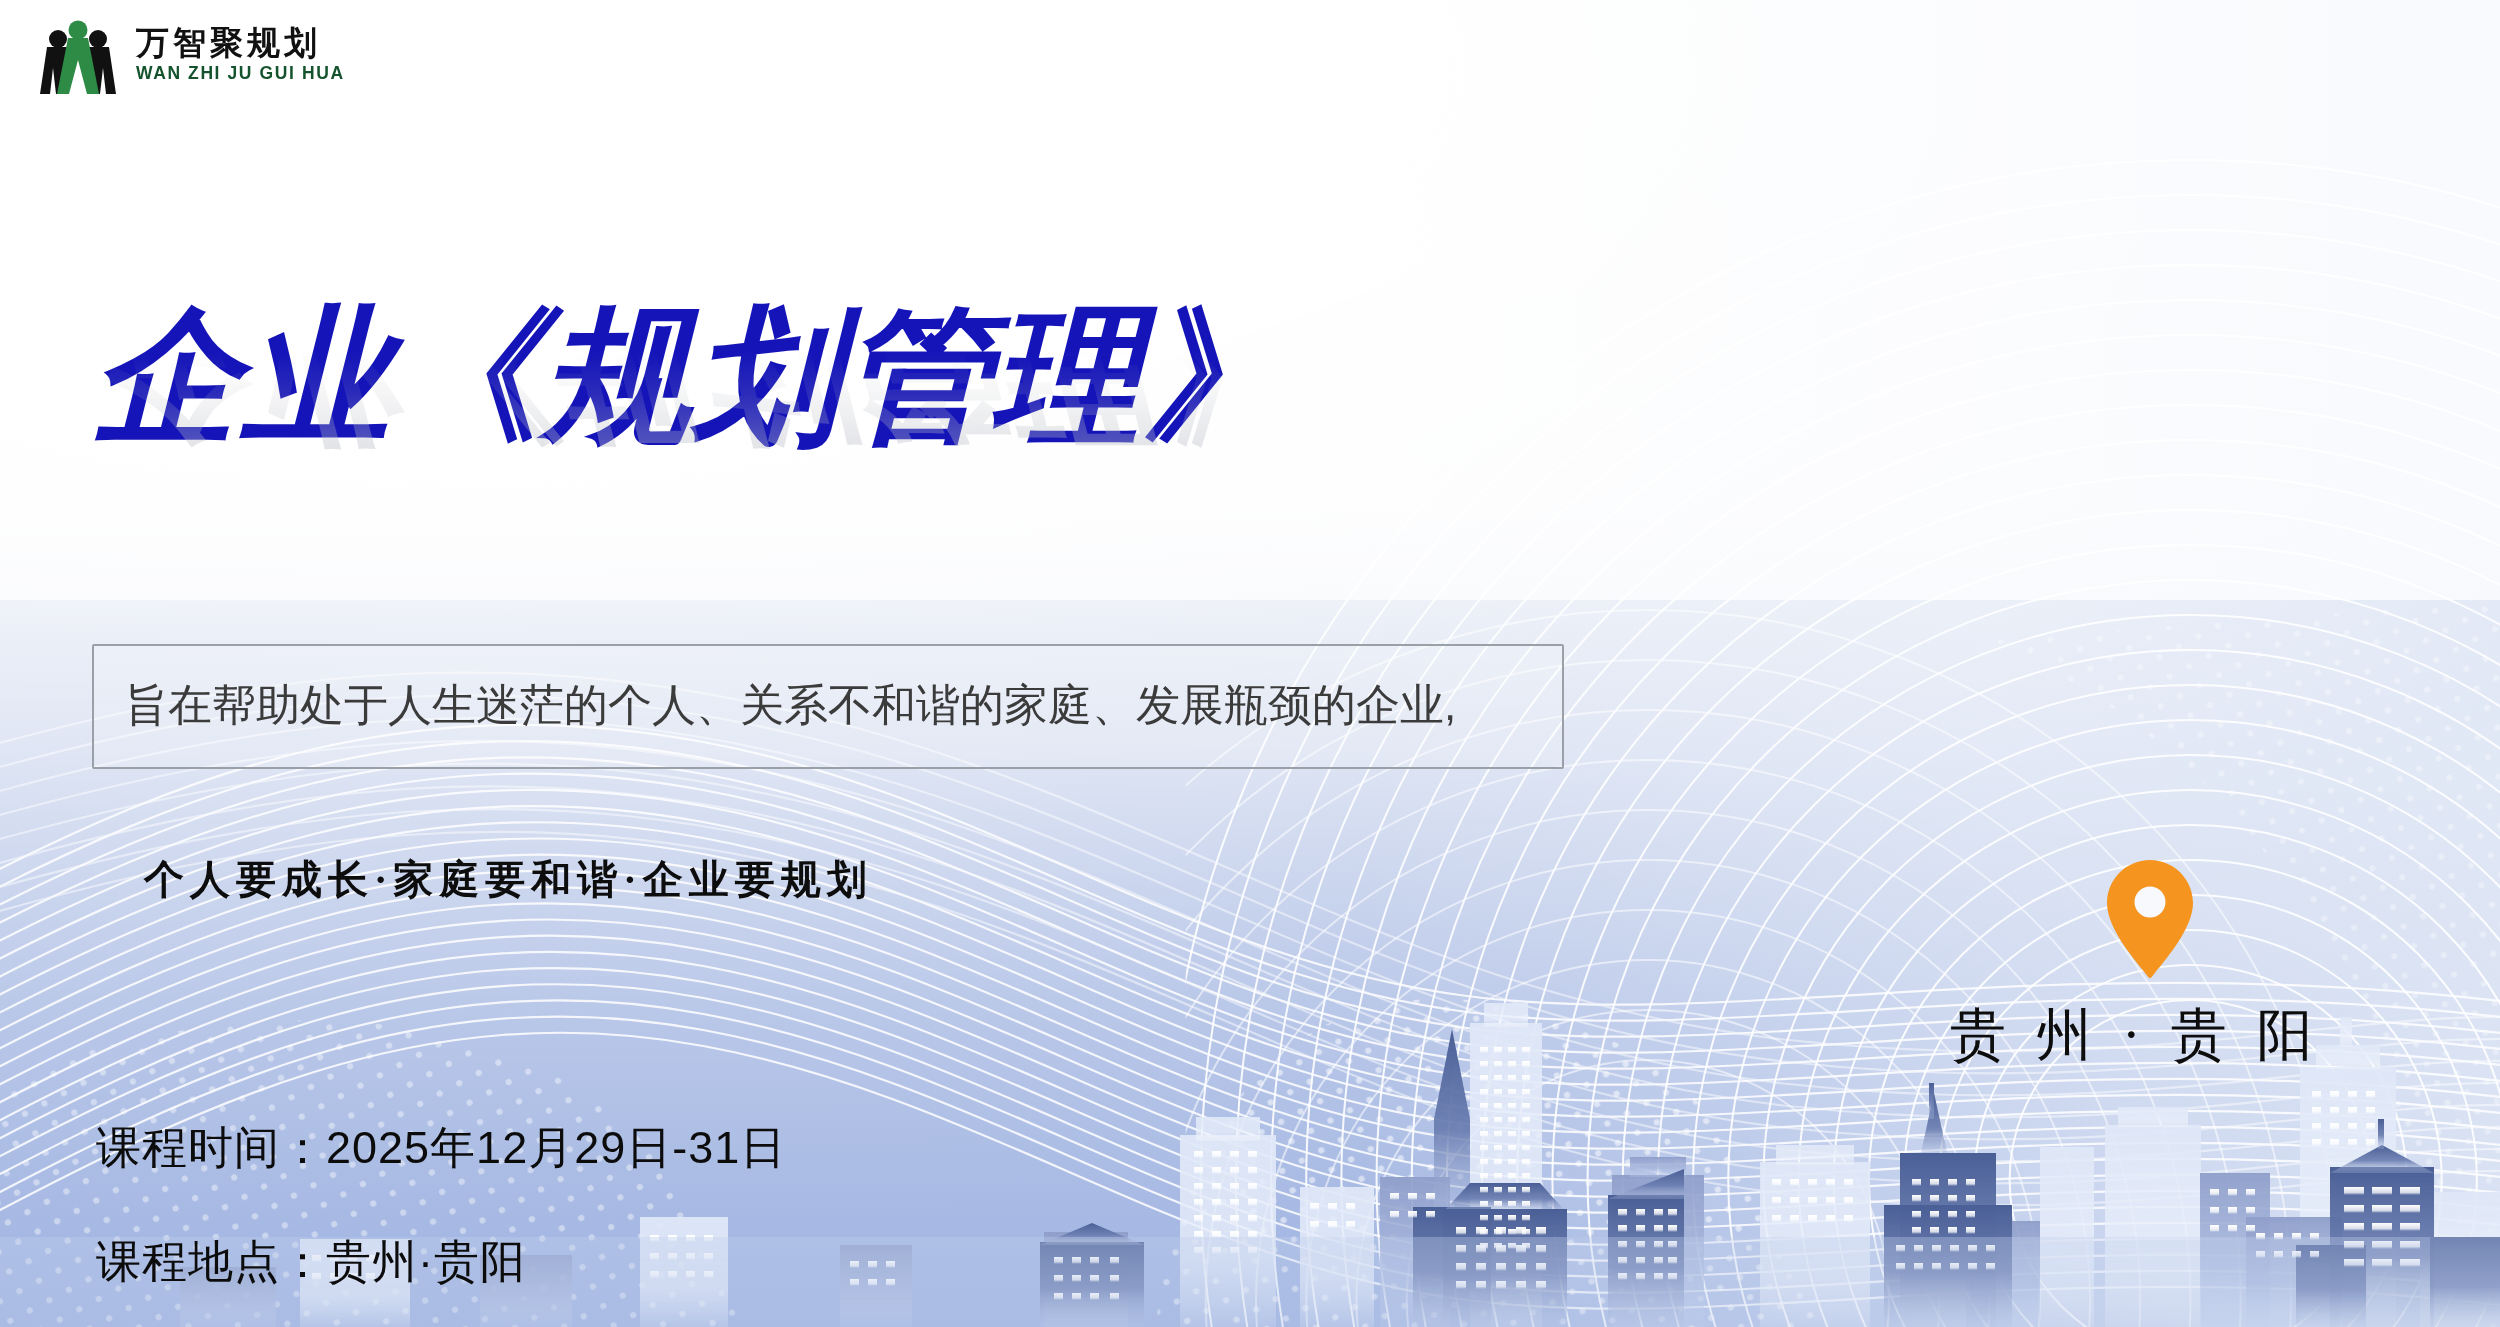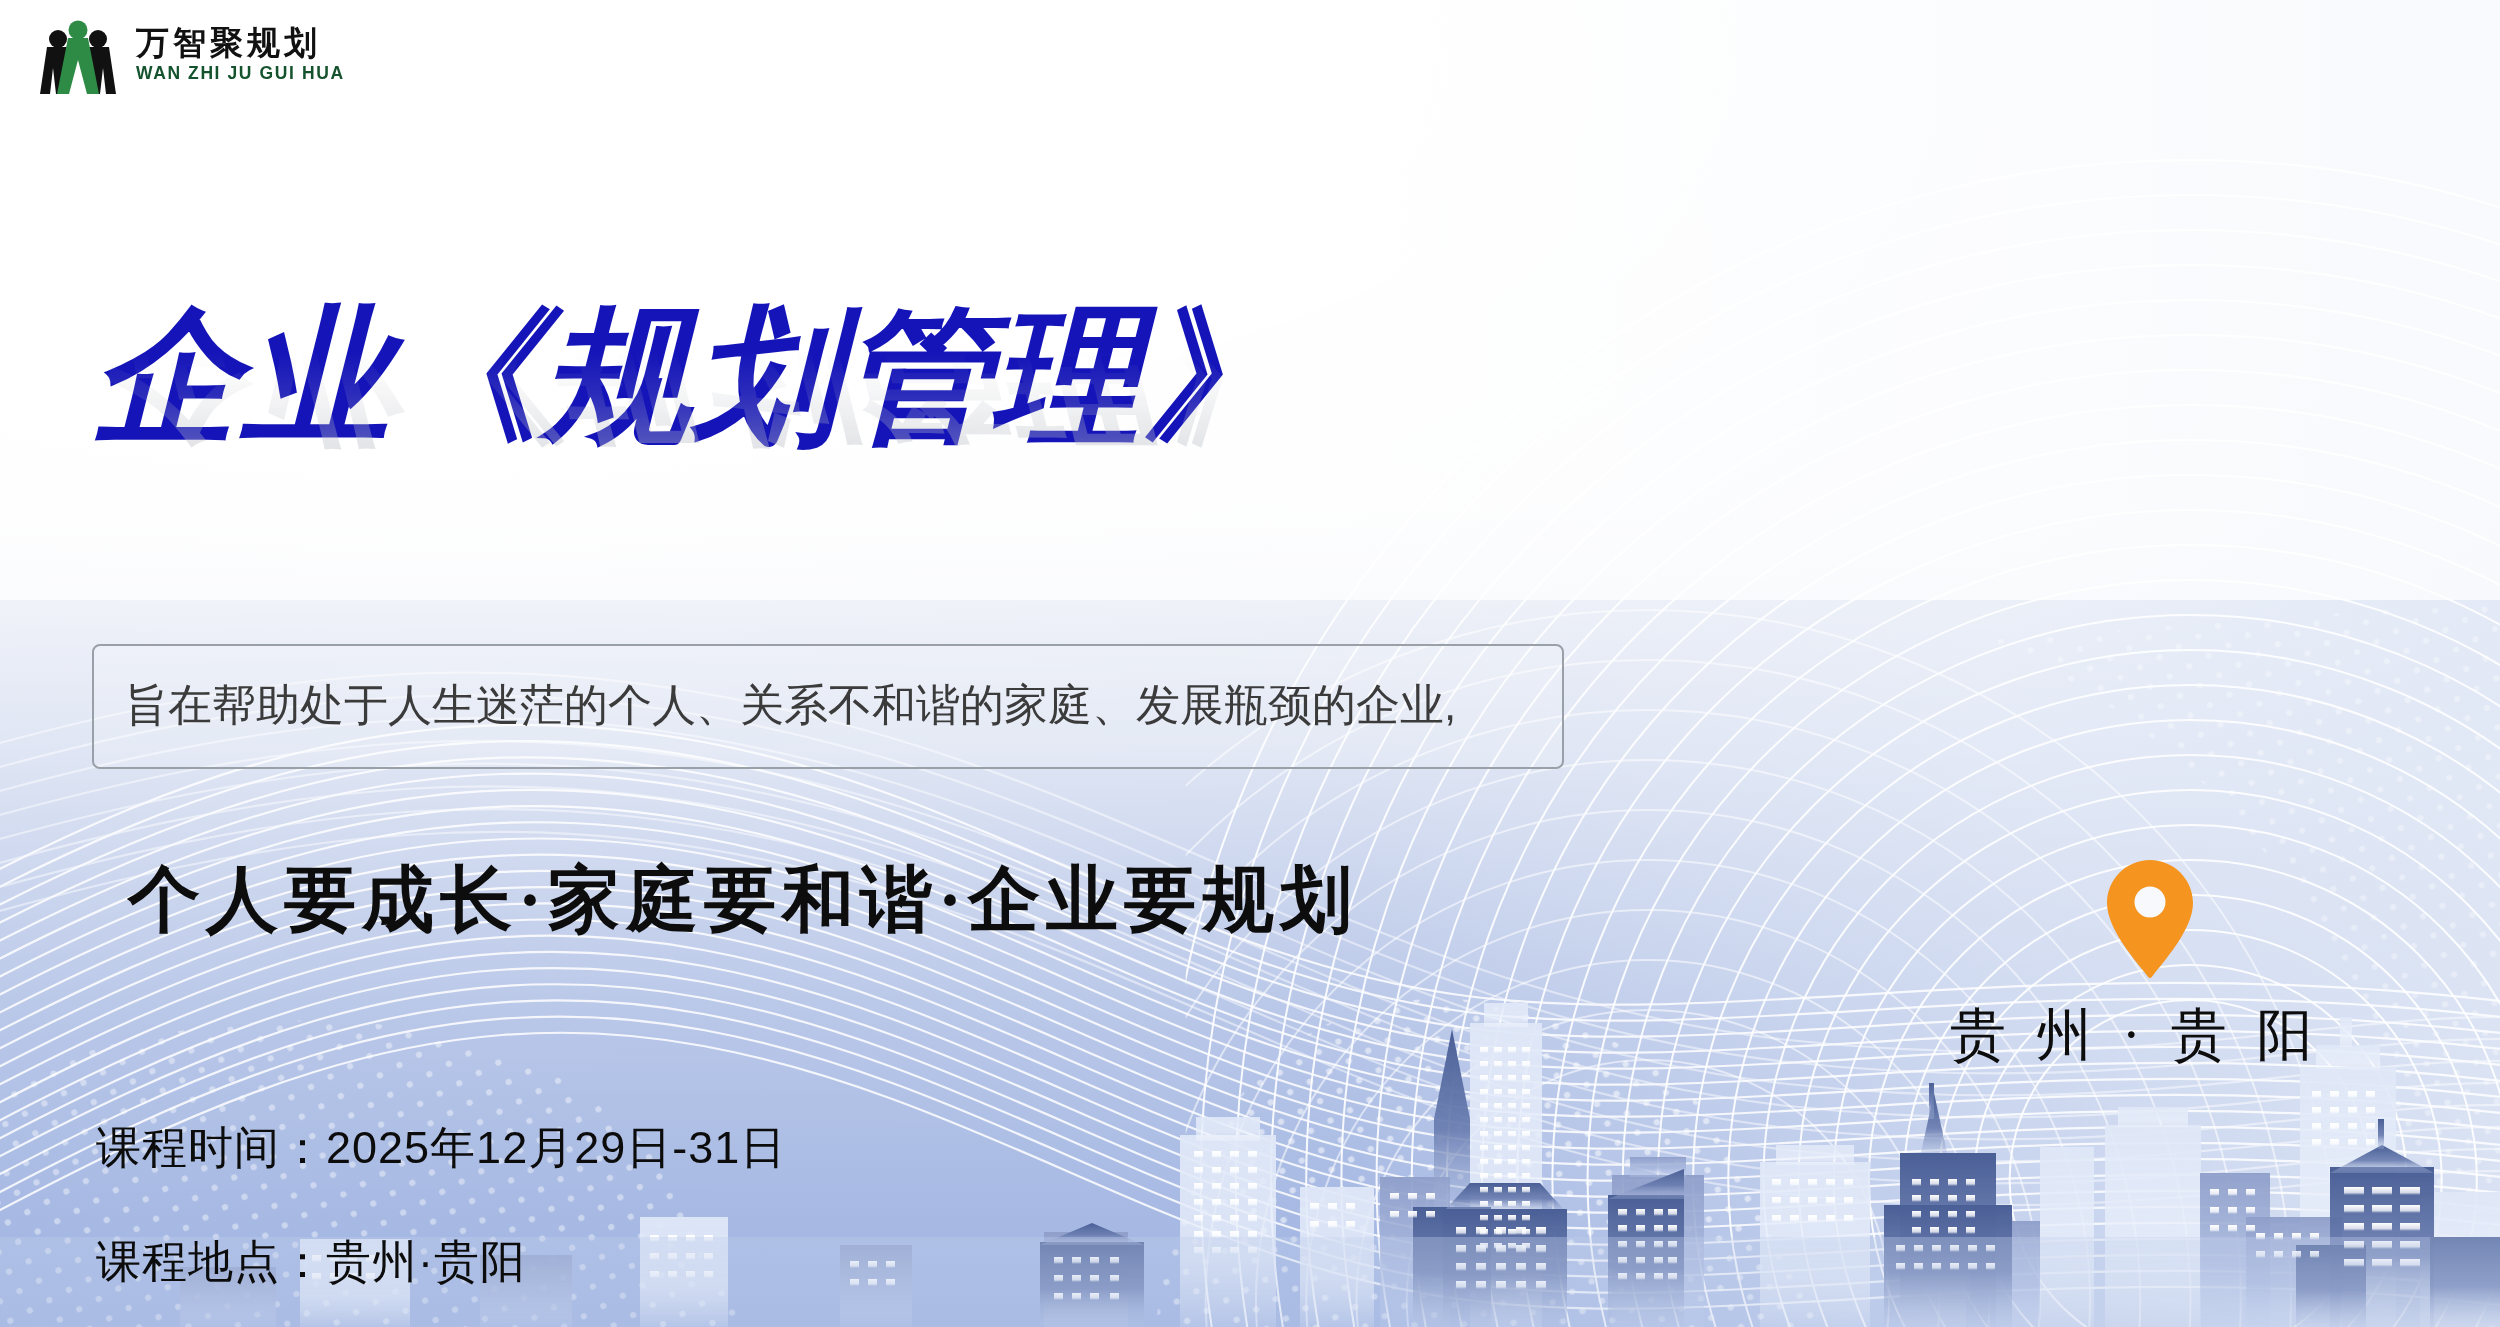--- a/index.html
+++ b/index.html
@@ -116,40 +116,40 @@
 
   
   .desc-box {
     position: absolute;
     left: 92px;
     top: 644px;
     width: 1472px;
     box-sizing: border-box;
     padding: 26px 30px 28px 30px;
     border: 2px solid #9aa0a8;
-    border-radius: 8px;
+    border-radius: 2px;
     background: rgba(255,255,255,0.16);
     z-index: 30;
   }
   .desc-line {
     font-family: "Liberation Sans", "DejaVu Sans", sans-serif;
     font-size: 44px;
     line-height: 1.52;
     color: #3b3b3b;
     white-space: nowrap;
     font-weight: 400;
   }
 
   
   .slogan {
     position: absolute;
-    left: 128px;
+    left: 144px;
     top: 852px;
     font-family: "Liberation Serif", "DejaVu Serif", serif;
-    font-size: 72px;
+    font-size: 40px;
     font-weight: 700;
     letter-spacing: 6px;
     color: #0d0d0d;
     white-space: nowrap;
     z-index: 30;
   }
 
   
   .course-info {
     position: absolute;

